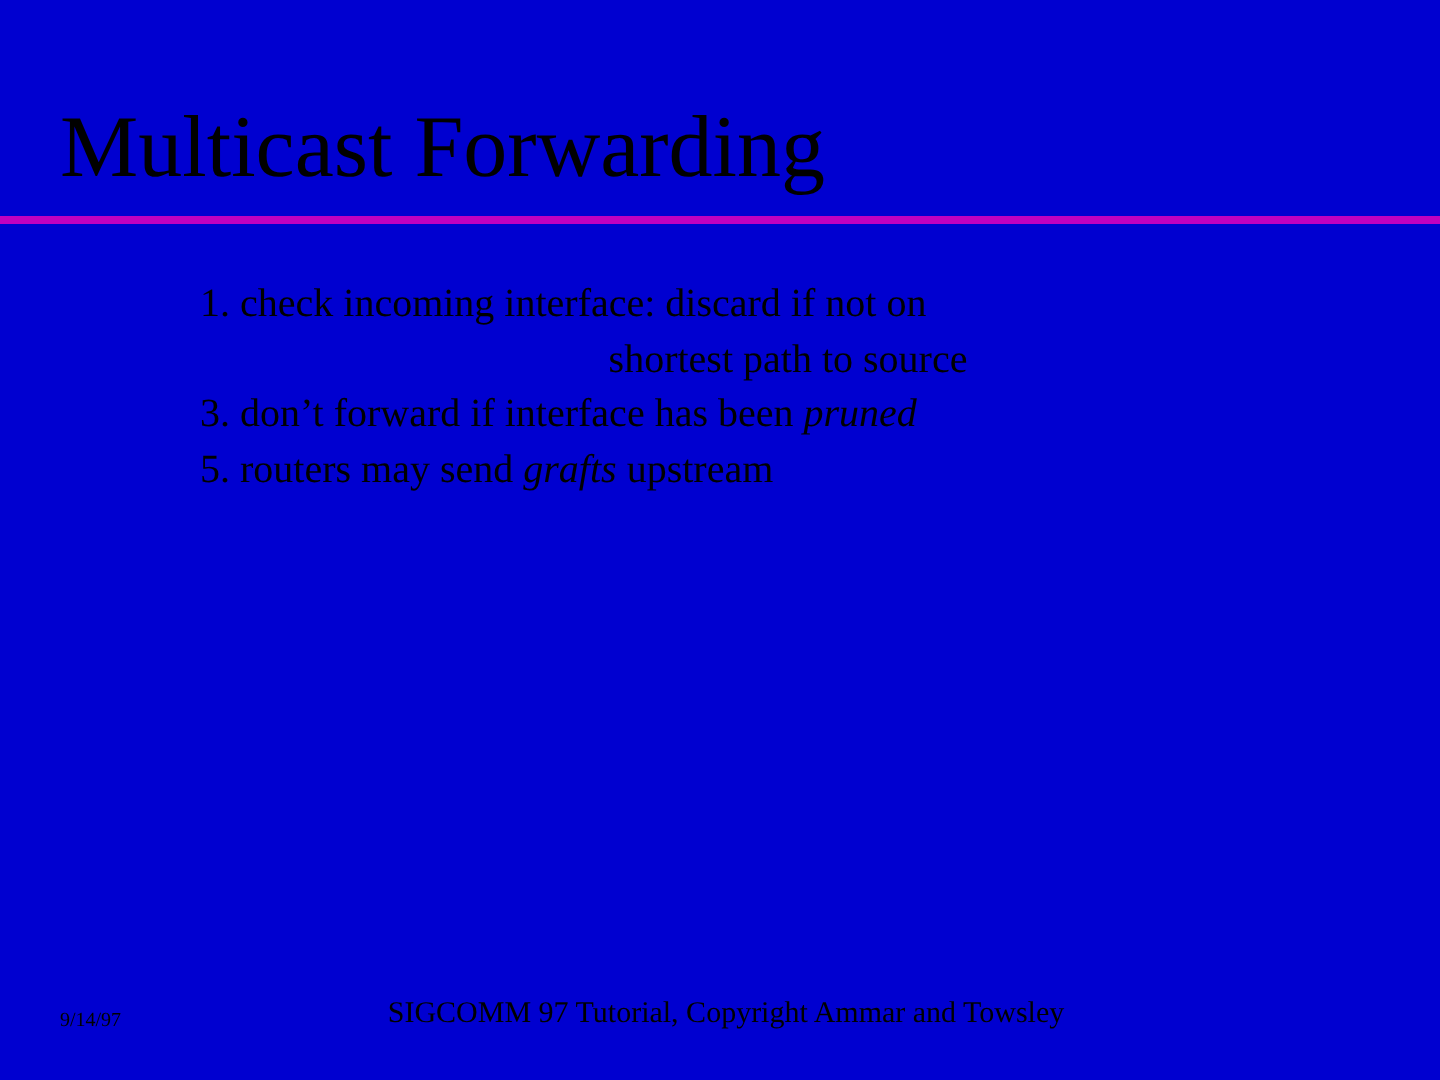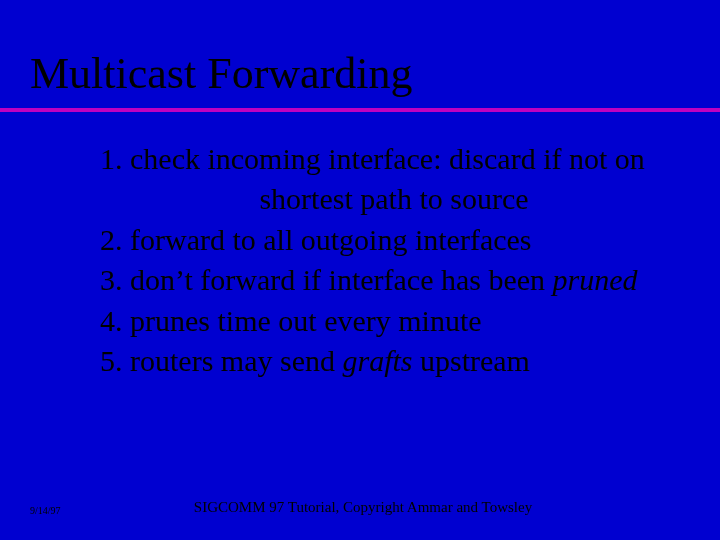--- a/index.html
+++ b/index.html
@@ -32,21 +32,21 @@
     left: 0;
     width: 720px;
     height: 4px;
     background: #c000c0;
   }
   .body {
     position: absolute;
     top: 140px;
     left: 100px;
     right: 60px;
-    font-size: 30px;
+    font-size: 20px;
     line-height: 1.28;
     color: #000;
   }
   .body .item {
     margin-bottom: 2px;
   }
   .body em {
     font-style: italic;
   }
   .date {
@@ -74,27 +74,21 @@
   <div class="rule"></div>
 
   <div class="body">
     <div class="item">
       <span>1. check incoming interface: discard if not on</span>
     </div>
     <div class="item" style="padding-left:28px;text-align:center;">
       <span>shortest path to source</span>
     </div>
     <div class="item">
-      <span>2. forward to all outgoing interfaces</span>
-    </div>
-    <div class="item">
       <span>3. don’t forward if interface has been </span><em>pruned</em>
-    </div>
-    <div class="item">
-      <span>4. prunes time out every minute</span>
     </div>
     <div class="item">
       <span>5. routers may send </span><em>grafts</em><span> upstream</span>
     </div>
   </div>
 
   <div class="date">9/14/97</div>
   <div class="copyright">SIGCOMM 97 Tutorial, Copyright Ammar and Towsley</div>
 </div>
 

